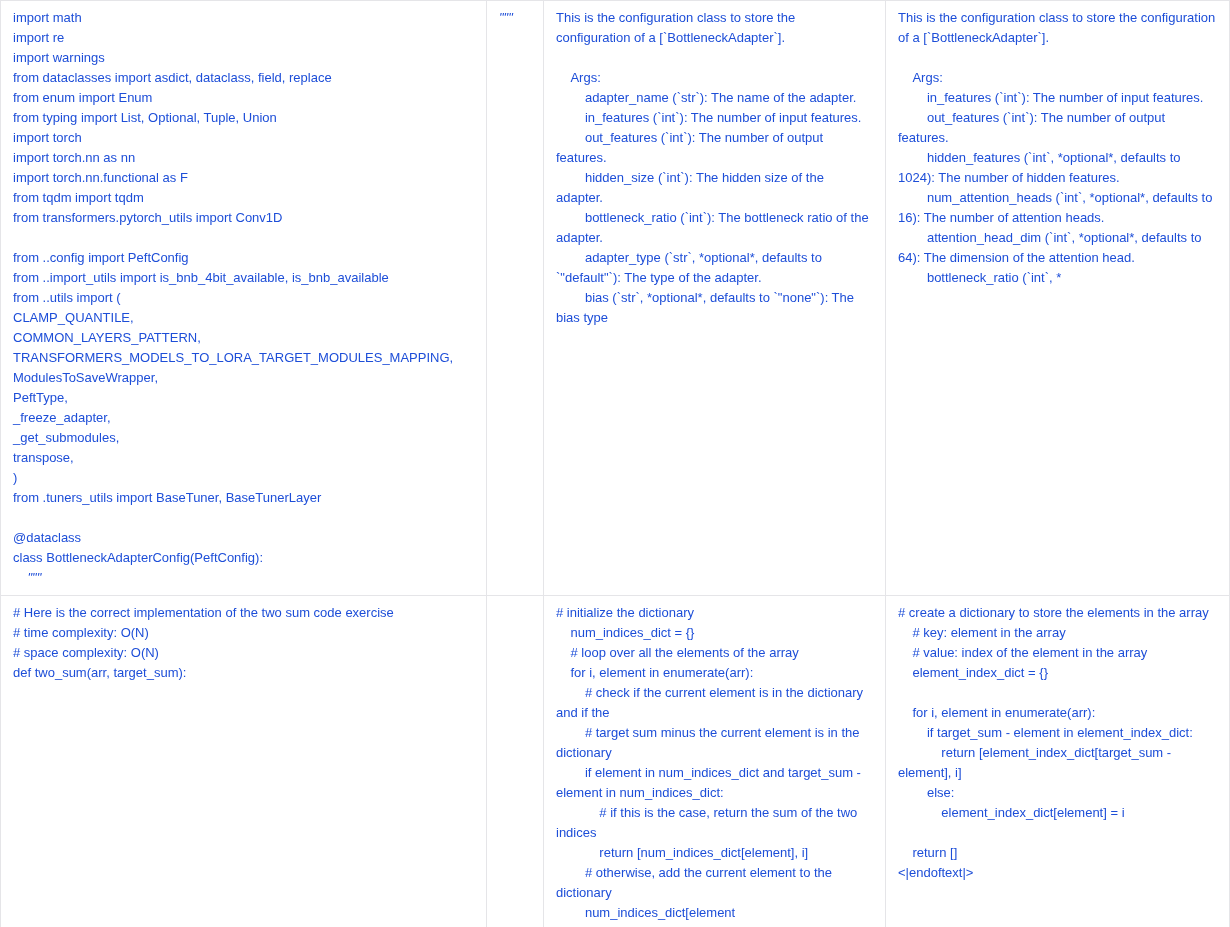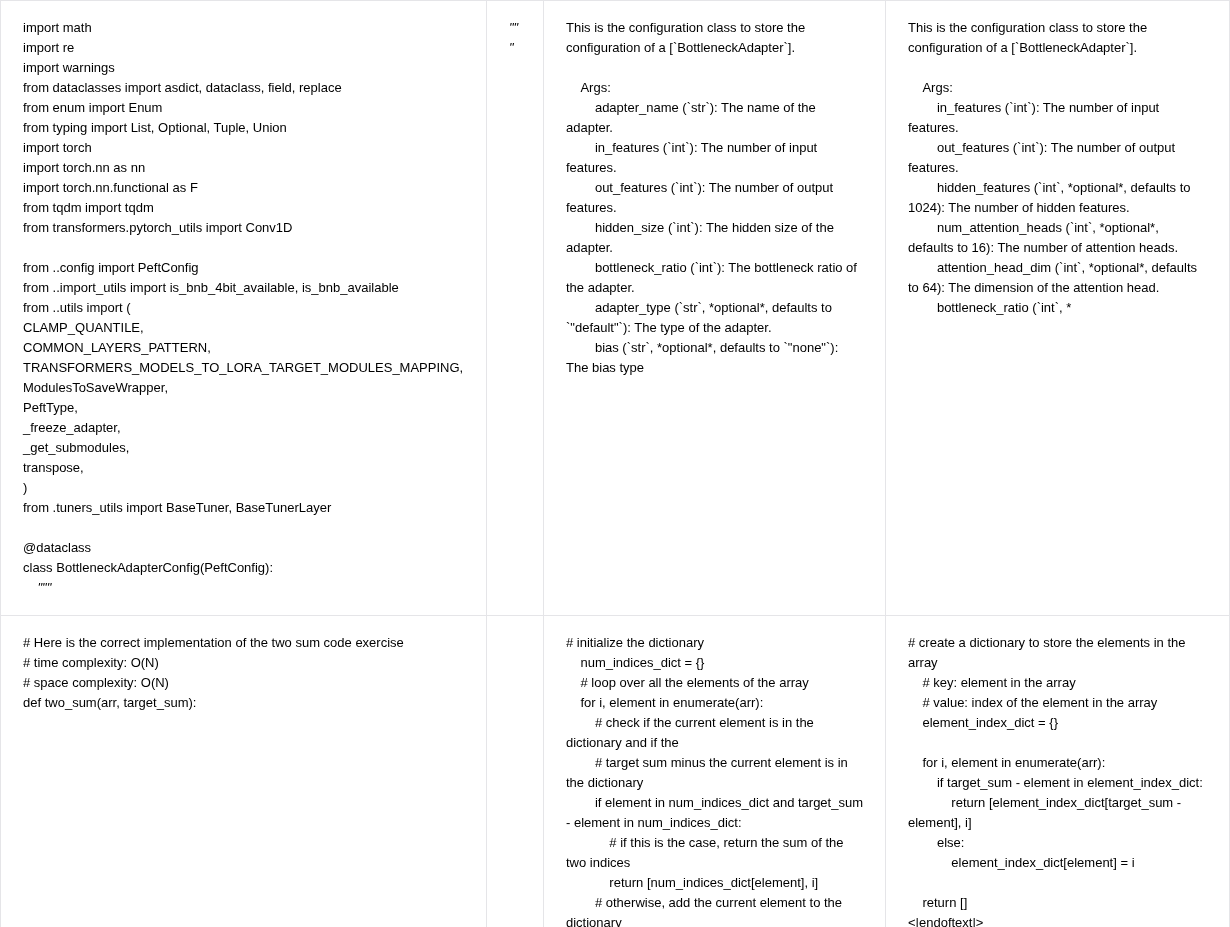--- a/index.html
+++ b/index.html
@@ -23,25 +23,25 @@
   table.data-grid td {
     border: 1px solid #e5e5e8;
     vertical-align: top;
     padding: 7px 12px;
     box-sizing: border-box;
     overflow: hidden;
   }
   tr.row-1 td { height: 592px; }
   tr.row-2 td { height: 329px; }
   pre.cell-text {
-    margin: 10px;
+    margin: 0;
     font-family: "Liberation Sans", "DejaVu Sans", sans-serif;
     font-size: 13px;
     line-height: 20px;
-    color: #000000;
+    color: #1d4ed8;
     white-space: pre-wrap;
     word-wrap: break-word;
   }
   .quotes {
     font-style: italic;
   }
 </style>
 </head>
 <body>
 

